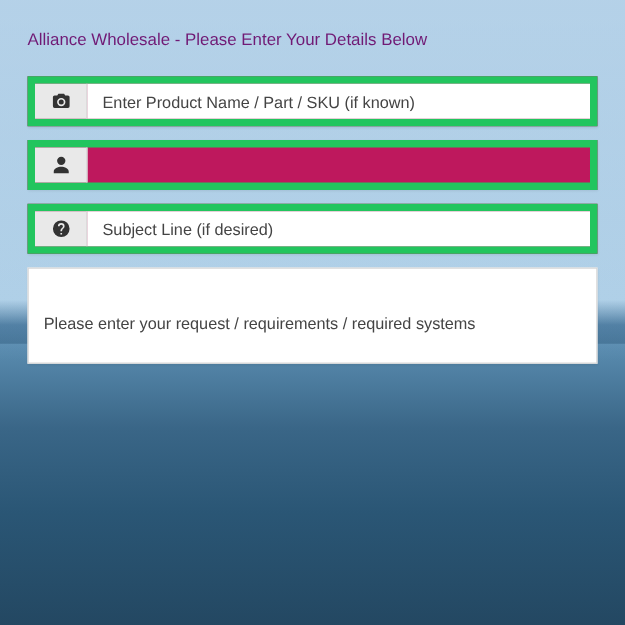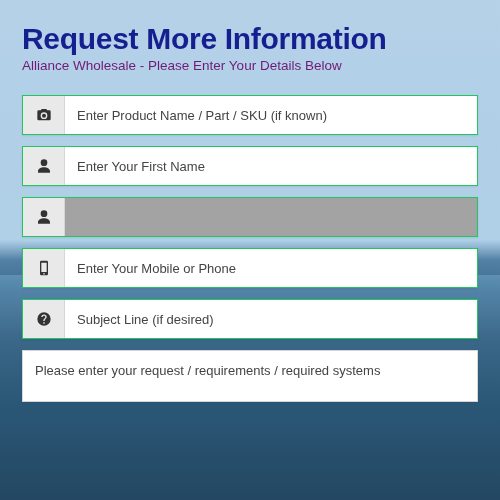--- a/index.html
+++ b/index.html
@@ -42,22 +42,22 @@
     font-size: 13.5px;
     margin-top: 2px;
     margin-bottom: 22px;
     font-weight: 400;
   }
   .form { display: flex; flex-direction: column; gap: 11px; }
   .field {
     display: flex;
     height: 40px;
     box-shadow: 0 1px 2px rgba(0,0,0,0.08);
-    border: 1px solid #22c55e;
-    background: #a3a3a3;
+    border: 6px solid #22c55e;
+    background: #be185d;
   }
   .icon-box {
     width: 42px;
     background: #e9e9e9;
     border-right: 1px solid #d6d6d6;
     display: flex;
     align-items: center;
     justify-content: center;
   }
   .icon-box svg { width: 16px; height: 16px; fill: #333; }
@@ -78,72 +78,56 @@
     padding: 12px;
   }
   .textarea-field textarea {
     width: 100%;
     border: none;
     resize: none;
     font-size: 13px;
     color: #222;
     font-family: inherit;
     height: 22px;
+    margin-top: 24px;
   }
   .textarea-field textarea::placeholder { color: #444; opacity: 1; }
 </style>
 </head>
 <body>
 
 <div class="water"></div>
 <div class="sky-overlay"></div>
 
 <div class="container">
 
-  <h1>Request More Information</h1>
   <div class="subtitle">Alliance Wholesale - Please Enter Your Details Below</div>
 
   <div class="form">
 
     <div class="field">
       <div class="icon-box">
         <svg viewBox="0 0 24 24">
             <path d="M20 5h-3.2l-1.4-2H8.6L7.2 5H4a2 2 0 0 0-2 2v11a2 2 0 0 0 2 2h16a2 2 0 0 0 2-2V7a2 2 0 0 0-2-2zm-8 13a5 5 0 1 1 0-10 5 5 0 0 1 0 10zm0-8a3 3 0 1 0 0 6 3 3 0 0 0 0-6z"></path>
           </svg>
       </div>
       <input type="text" placeholder="Enter Product Name / Part / SKU (if known)" style="">
     </div>
 
-    <div class="field">
-      <div class="icon-box">
-        <svg viewBox="0 0 24 24">
-            <path d="M12 12a5 5 0 1 0-5-5 5 5 0 0 0 5 5zm0 2c-4 0-9 2-9 6v2h18v-2c0-4-5-6-9-6z"></path>
-          </svg>
-      </div>
-      <input type="text" placeholder="Enter Your First Name" style="">
-    </div>
 
     <div class="field">
       <div class="icon-box">
         <svg viewBox="0 0 24 24">
             <path d="M12 12a5 5 0 1 0-5-5 5 5 0 0 0 5 5zm0 2c-4 0-9 2-9 6v2h18v-2c0-4-5-6-9-6z"></path>
           </svg>
       </div>
     </div>
 
 
 
-    <div class="field">
-      <div class="icon-box">
-        <svg viewBox="0 0 24 24">
-            <path d="M16 1H8a2 2 0 0 0-2 2v18a2 2 0 0 0 2 2h8a2 2 0 0 0 2-2V3a2 2 0 0 0-2-2zm-4 21a1.2 1.2 0 1 1 1.2-1.2A1.2 1.2 0 0 1 12 22zm4-4H8V4h8z"></path>
-          </svg>
-      </div>
-      <input type="text" placeholder="Enter Your Mobile or Phone" style="">
-    </div>
 
     <div class="field">
       <div class="icon-box">
         <svg viewBox="0 0 24 24">
             <path d="M12 2a10 10 0 1 0 10 10A10 10 0 0 0 12 2zm1 17h-2v-2h2zm1.6-7.2-.9.9A3.4 3.4 0 0 0 13 15h-2v-.5a4 4 0 0 1 1.2-2.8l1.2-1.2a1.9 1.9 0 0 0 .6-1.4 2 2 0 0 0-4 0H8a4 4 0 0 1 8 0 3.2 3.2 0 0 1-1.4 2.7z"></path>
           </svg>
       </div>
       <input type="text" placeholder="Subject Line (if desired)" style="">
     </div>
 

